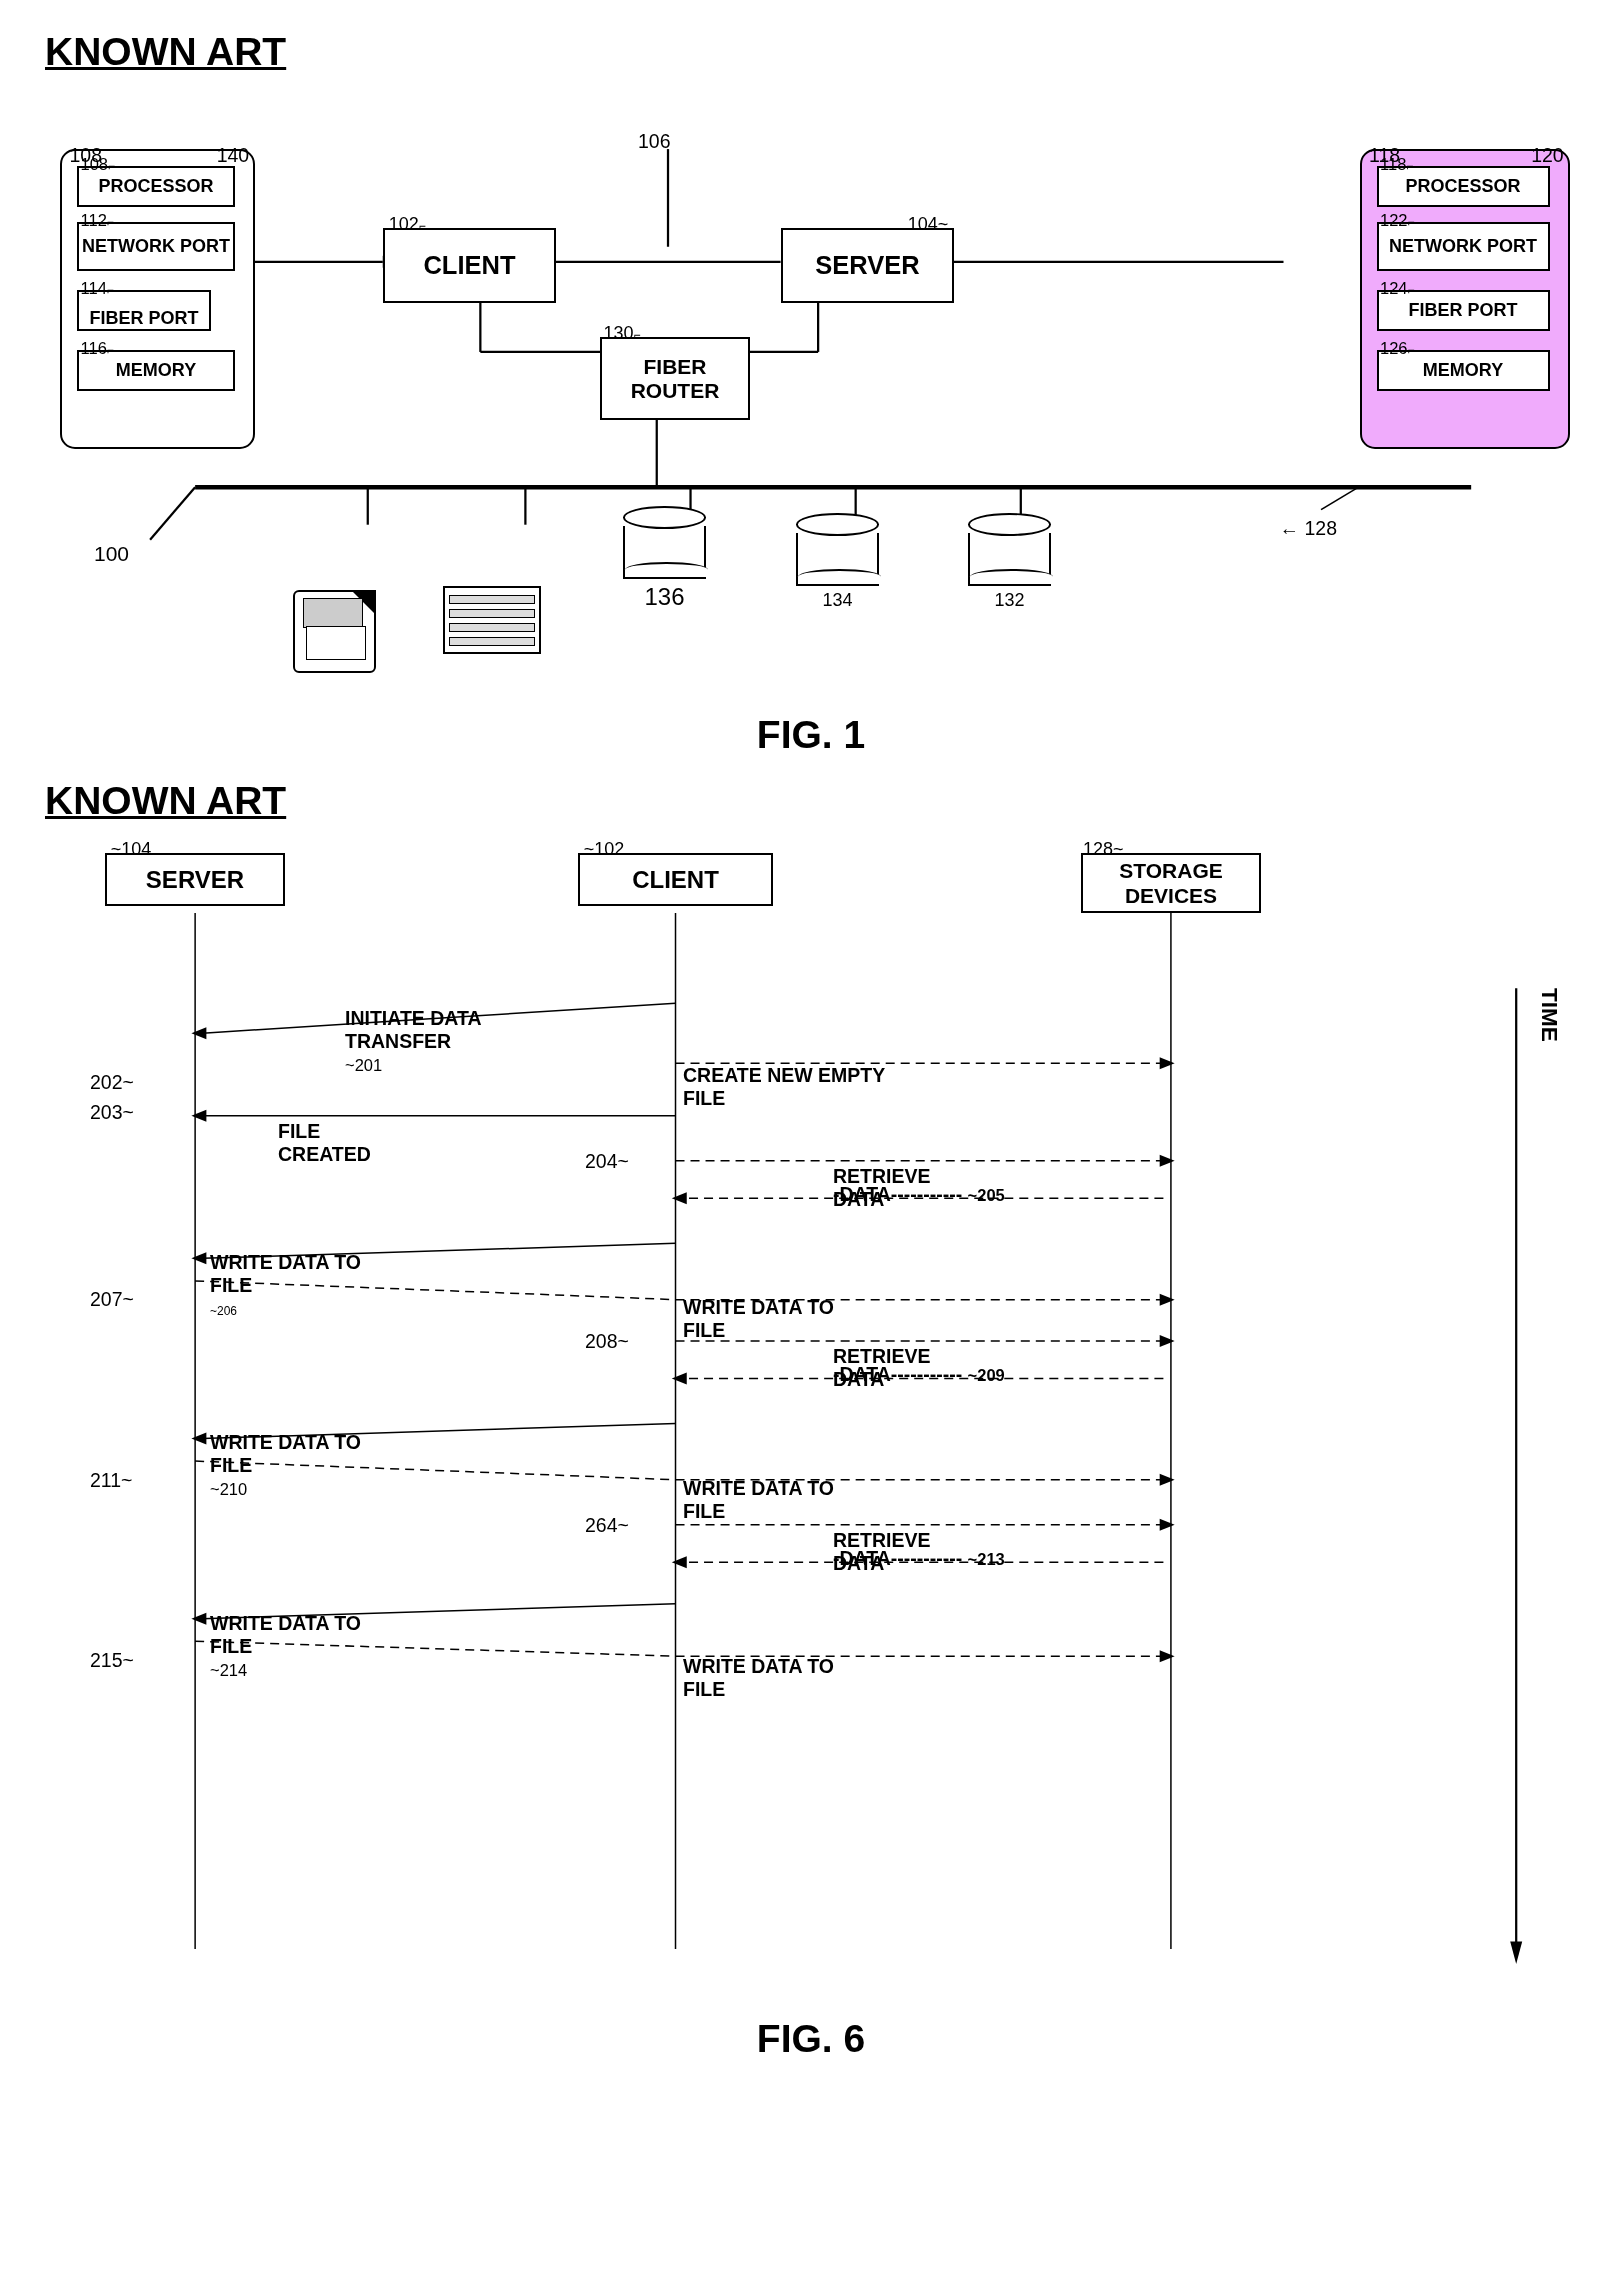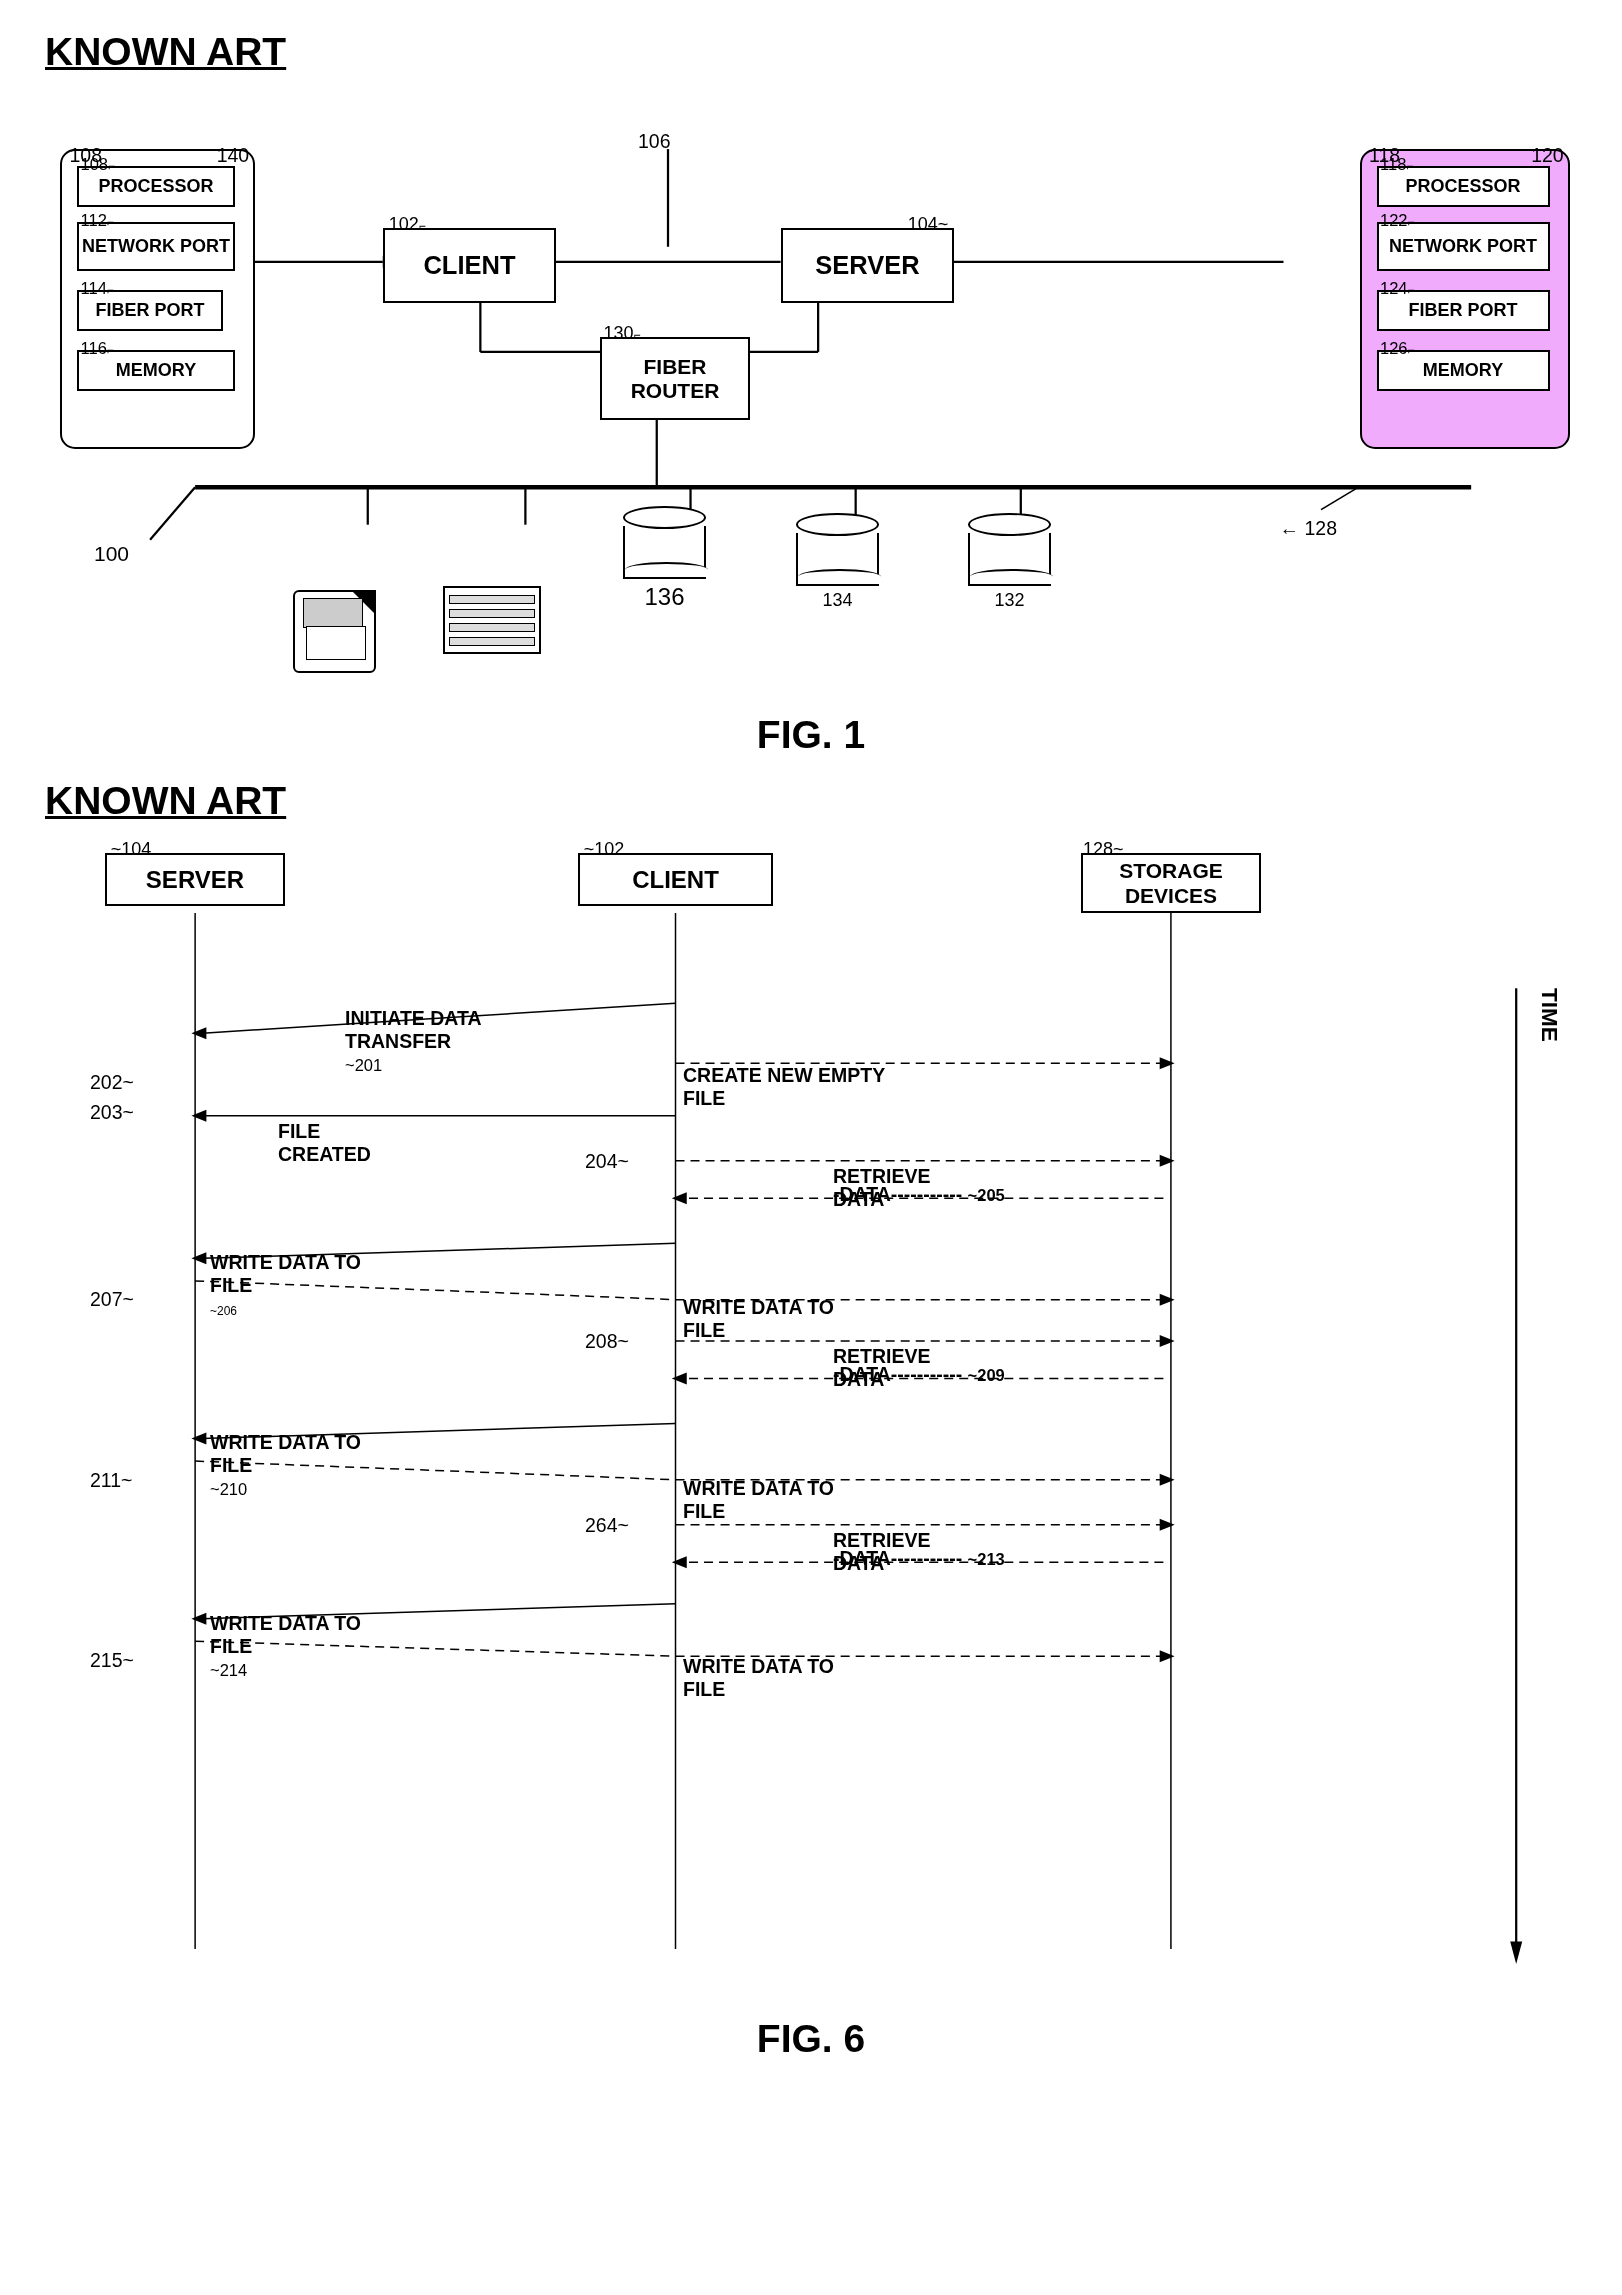--- a/index.html
+++ b/index.html
@@ -250,21 +250,21 @@
         <span style="position:absolute;top:-13.5px;left:1.5px;font-size:16.5px;font-weight:normal;">108<span style="font-size:12px;">⌐</span></span>
         <span>PROCESSOR</span>
       </div>
 
       <div class="box" style="top:71px;left:15px;width:158px;height:49px;font-size:18px;">
         <span style="position:absolute;top:-13.5px;left:1.5px;font-size:16.5px;font-weight:normal;">112<span style="font-size:12px;">⌐</span></span>
         <span>NETWORK
 PORT</span>
       </div>
 
-      <div class="box" style="top:139px;left:15px;width:146px;height:41px;font-size:18px;">
+      <div class="box" style="top:139px;left:15px;width:134px;height:41px;font-size:18px;align-items:flex-end;">
         <span style="position:absolute;top:-13.5px;left:1.5px;font-size:16.5px;font-weight:normal;">114<span style="font-size:12px;">⌐</span></span>
         <span>FIBER PORT</span>
       </div>
 
       <div class="box" style="top:199px;left:15px;width:158px;height:41px;font-size:18px;">
         <span style="position:absolute;top:-13.5px;left:1.5px;font-size:16.5px;font-weight:normal;">116<span style="font-size:12px;">⌐</span></span>
         <span>MEMORY</span>
       </div>
     </div>
 

